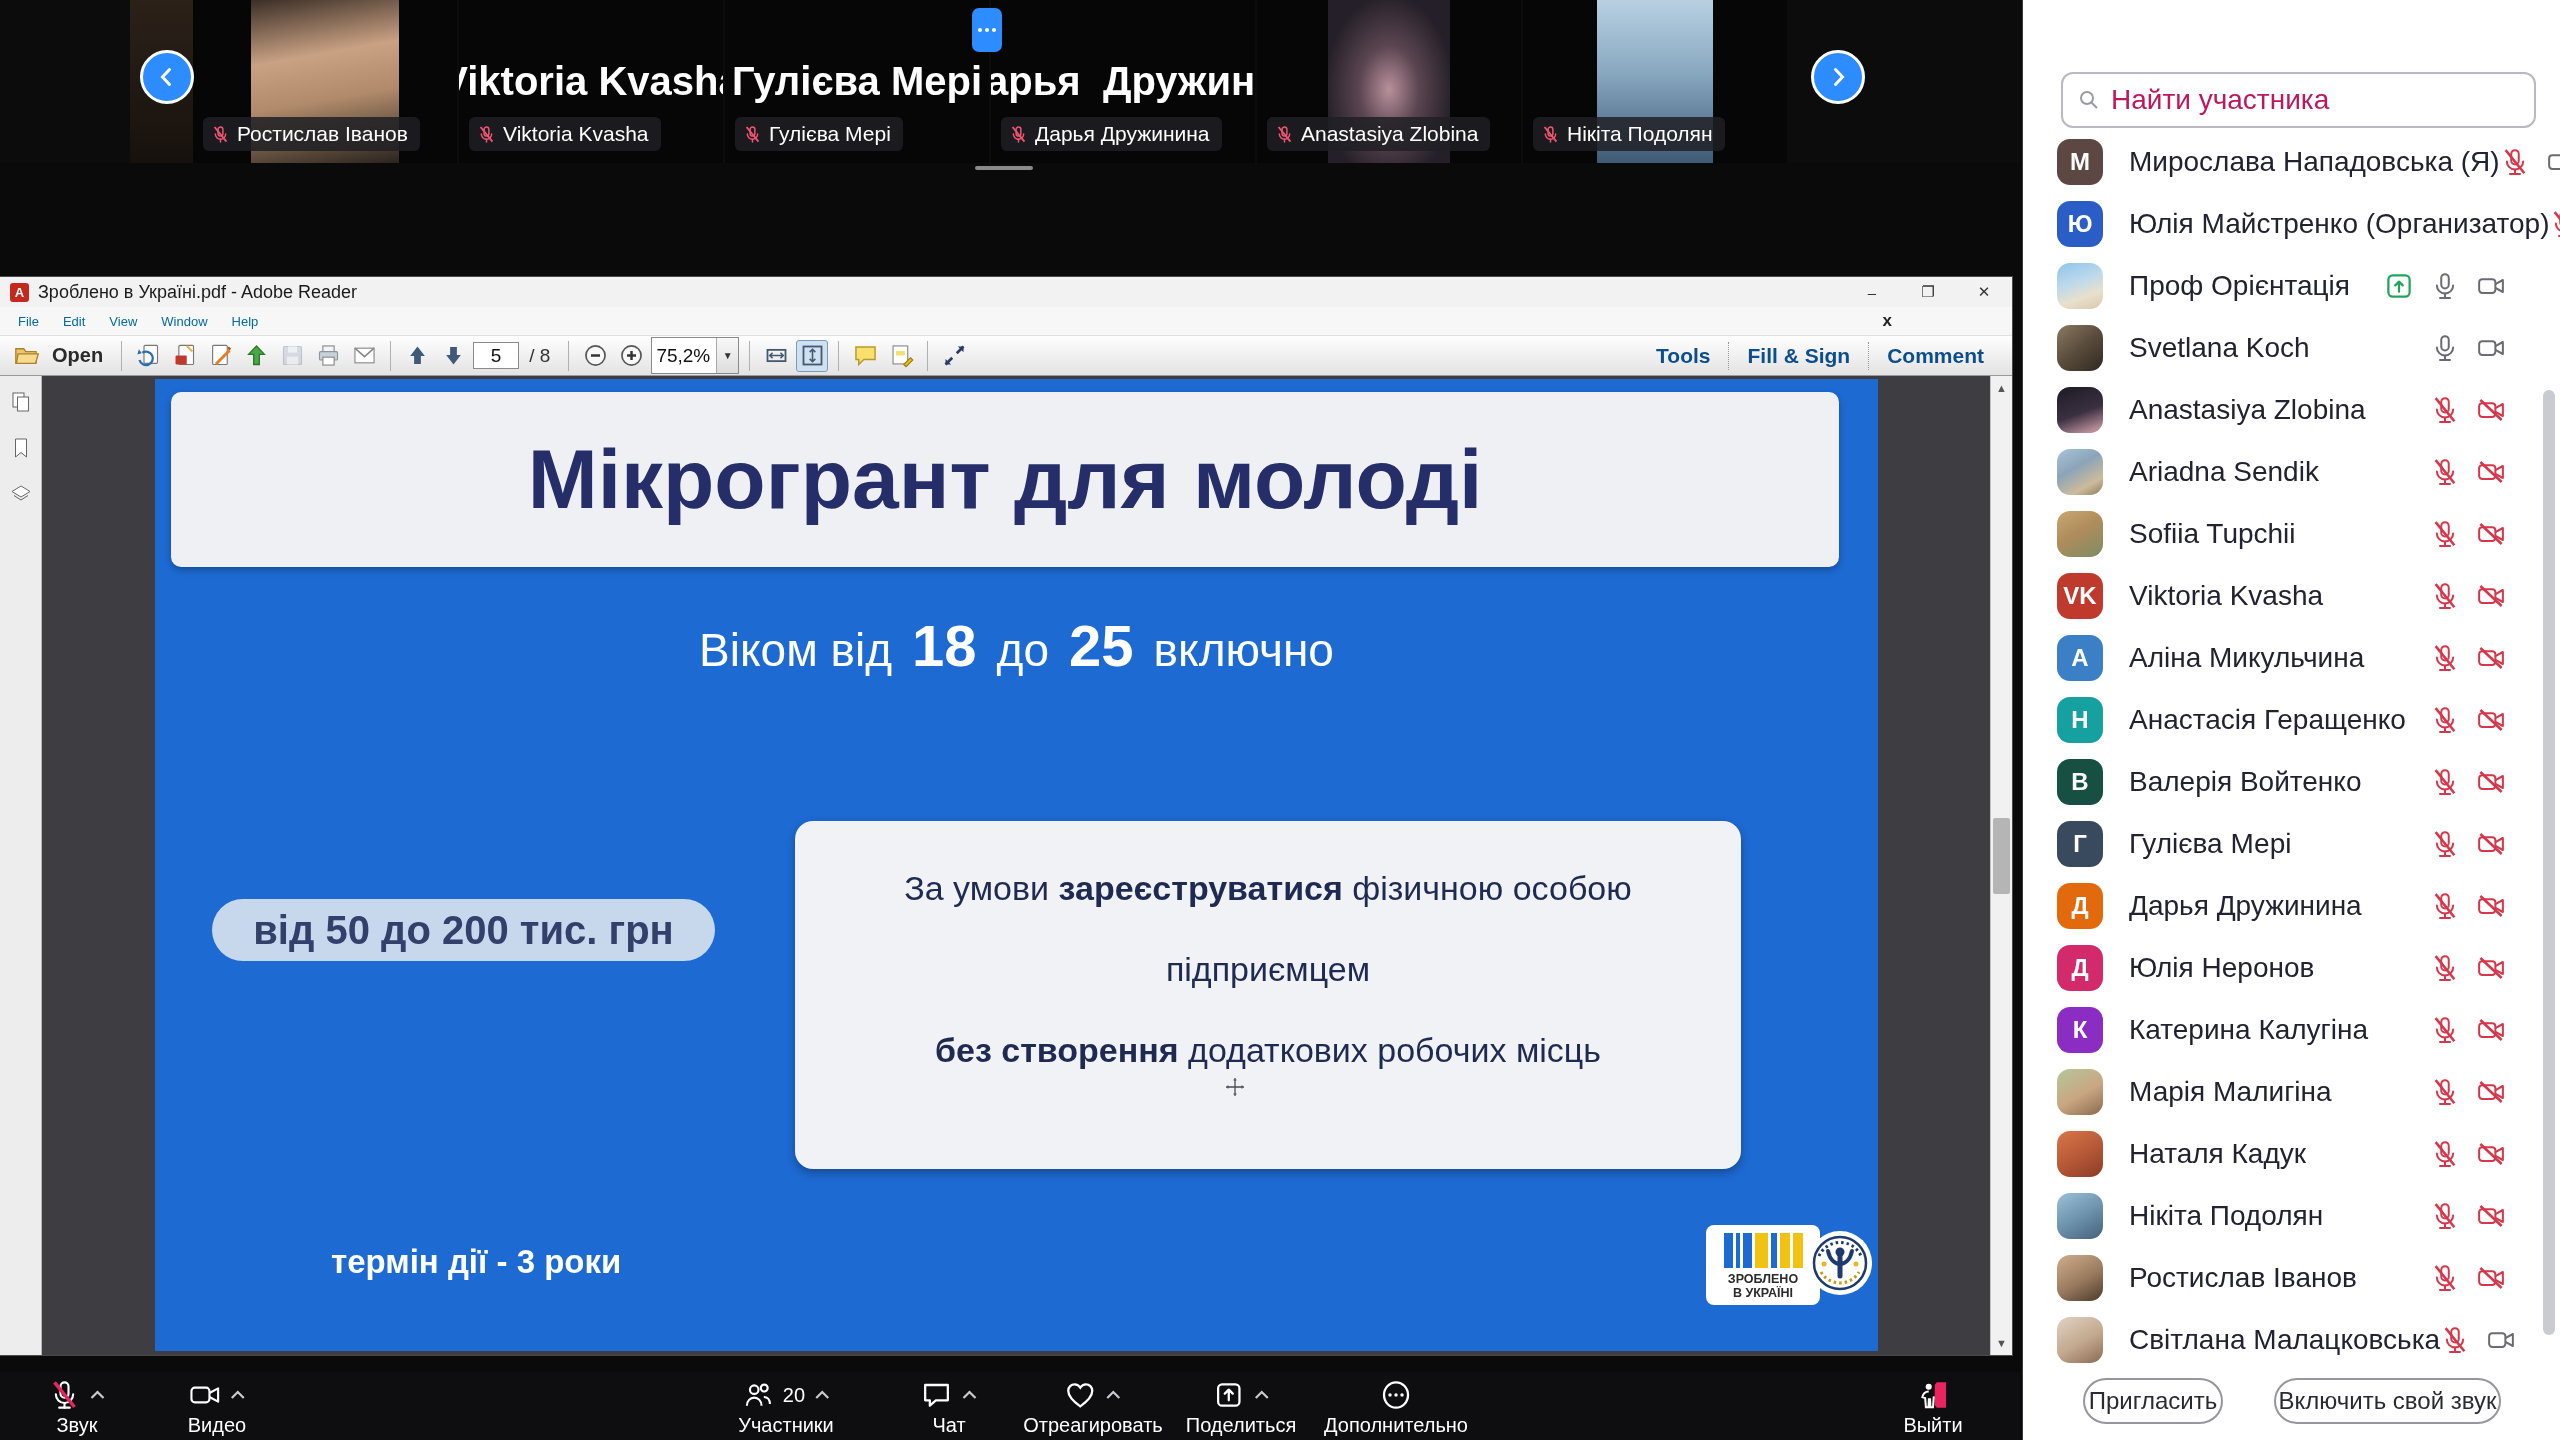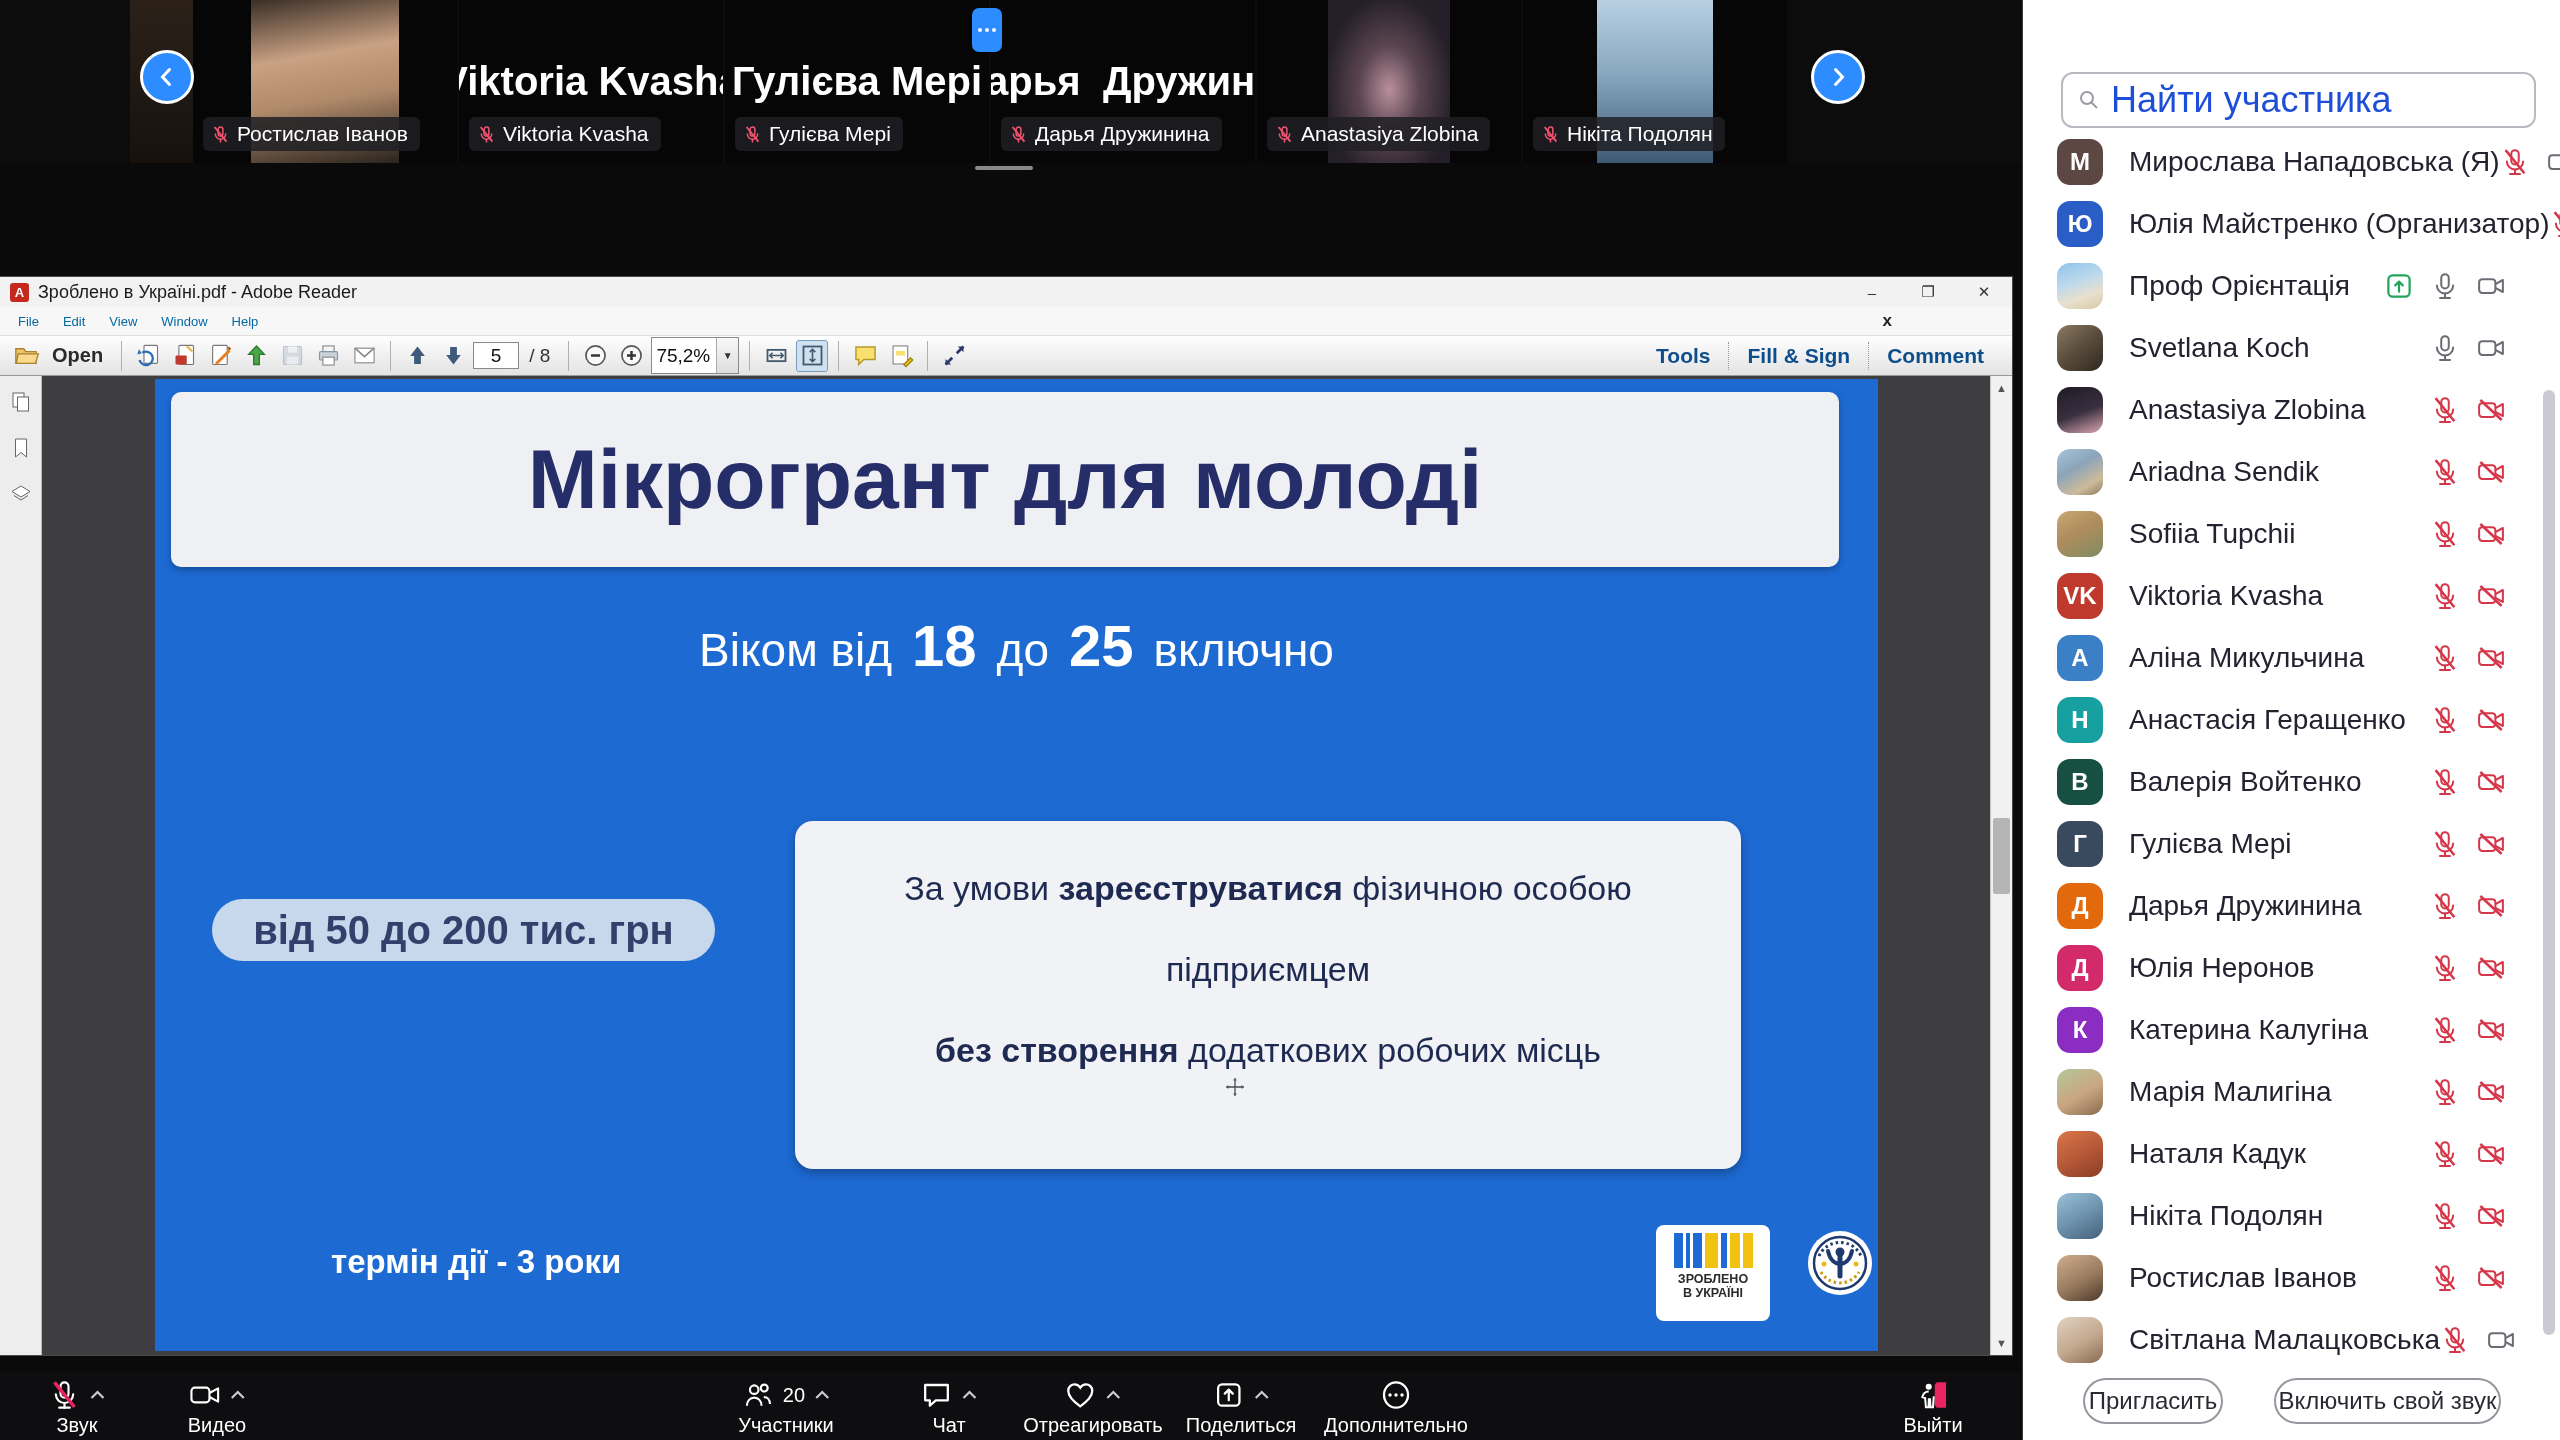--- a/index.html
+++ b/index.html
@@ -76,21 +76,21 @@
 .s-age .num { font-size:58px; font-weight:700; }
 .s-pill { position:absolute; left:57px; top:520px; width:503px; height:62px; border-radius:32px;
   background:#c7d8ed; display:flex; align-items:center; justify-content:center;
   font-size:40px; font-weight:700; color:#33406b; }
 .s-card { position:absolute; left:640px; top:442px; width:946px; height:348px; background:#f0f2f5;
   border-radius:18px; box-shadow:0 4px 10px rgba(0,0,0,.3); display:flex; flex-direction:column;
   align-items:center; padding-top:48px; gap:42px; font-size:34px; color:#1e2a52; }
 .s-card b { font-weight:700; }
 .s-cursor { position:absolute; left:1068px; top:696px; width:24px; height:24px; }
 .s-term { position:absolute; left:176px; top:864px; font-size:33px; font-weight:700; color:#fff; }
-.s-logobox { position:absolute; left:1501px; top:846px; width:114px; height:96px; background:#fff;
+.s-logobox { position:absolute; left:1551px; top:846px; width:114px; height:80px; background:#fff;
   border-radius:8px; padding:8px 20px 4px; display:flex; flex-direction:column; align-items:center; }
 .bars { display:flex; align-items:stretch; gap:3px; height:35px; }
 .bars i { display:block; }
 .logo-text { font-size:12.5px; font-weight:700; color:#2b2b2b; line-height:14px; text-align:center; margin-top:4px; }
 .s-emblem { position:absolute; left:1652px; top:851px; width:66px; height:66px; }
 
 
 .bt { position:absolute; left:0; top:1372px; width:2020px; height:68px; background:#0e0e10; }
 .bt-item { position:absolute; top:5px; transform:translateX(-50%); display:flex; flex-direction:column;
   align-items:center; color:#fff; }
@@ -103,21 +103,21 @@
 
 .panel { position:absolute; left:2022px; top:0; width:538px; height:1440px; background:#fff; border-left:1px solid #3a3a3a; }
 .panel-header { position:relative; height:62px; display:flex; align-items:center; justify-content:center;
   border-bottom:1px solid #ececf0; background:#fbfbfc; }
 .panel-title { font-size:30px; font-weight:700; color:#17171f; }
 .ph-icons { position:absolute; right:18px; display:flex; gap:22px; align-items:center; }
 .ph-icons svg { width:26px; height:26px; display:block; }
 .search-wrap { position:absolute; left:38px; right:24px; top:72px; height:56px; border:2px solid #b9b9c2;
   border-radius:12px; display:flex; align-items:center; padding:0 14px; gap:10px; background:#fff; }
 .search-wrap svg { width:24px; height:24px; flex:none; }
-.search-placeholder { font-size:36px; color:#1d4ed8; white-space:nowrap; }
+.search-placeholder { font-size:28px; color:#be185d; white-space:nowrap; }
 .p-list { position:absolute; left:0; top:131px; width:100%; }
 .p-row { height:62px; display:flex; align-items:center; padding:0 54px 0 34px; }
 .p-avatar { width:46px; height:46px; border-radius:13px; display:flex; align-items:center;
   justify-content:center; flex:none; overflow:hidden; }
 .p-letter { color:#fff; font-weight:700; font-size:24px; }
 .p-name { font-size:28px; color:#222230; margin-left:26px; white-space:nowrap; }
 .p-icons { margin-left:auto; display:flex; align-items:center; gap:16px; }
 .p-icons svg { width:30px; height:30px; display:block; }
 .panel-scroll { position:absolute; right:5px; top:390px; width:12px; height:945px; background:#cacad2; border-radius:6px; }
 .pf-btn { position:absolute; top:1378px; height:46px; border:2px solid #96969e; border-radius:23px;

